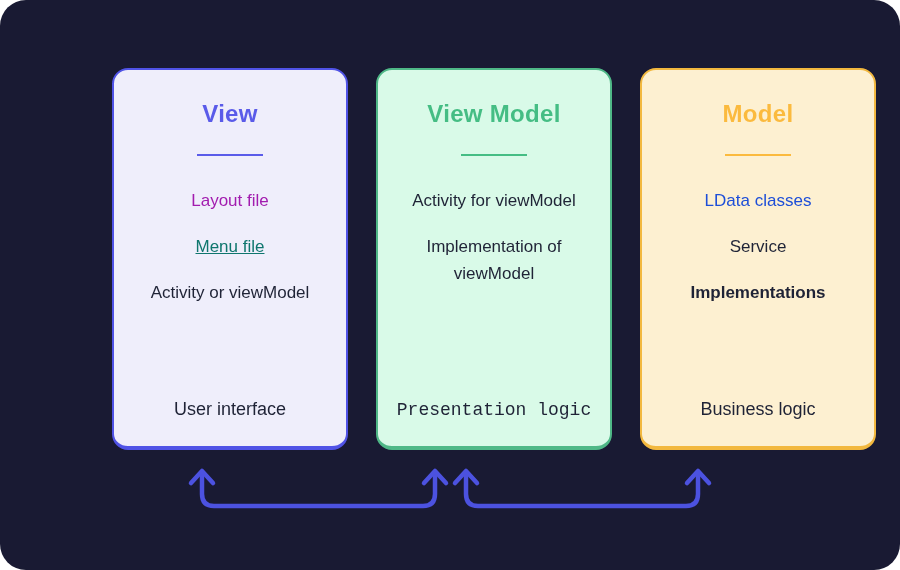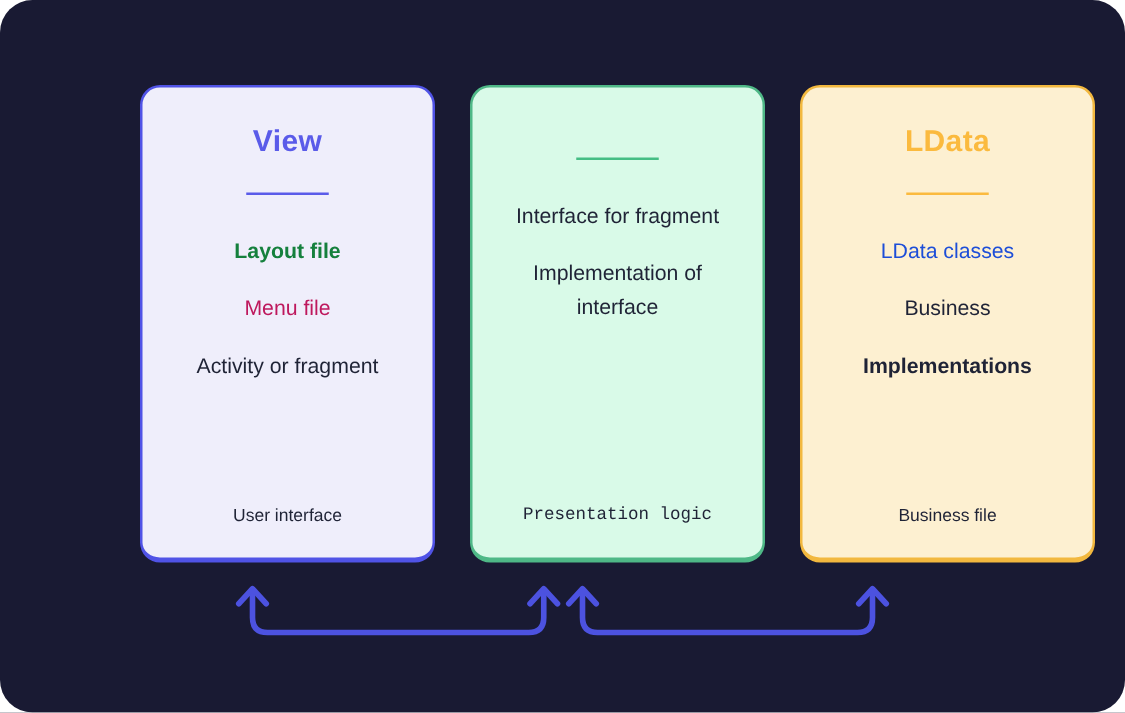--- a/index.html
+++ b/index.html
@@ -60,21 +60,21 @@
     text-align: center;
   }
   .card-item {
     font-size: 17px;
     line-height: 1.58;
     color: #1f2336;
     max-width: 190px;
   }
   .card-footer {
     margin-top: auto;
-    font-size: 14px;
+    font-size: 18px;
     color: #1f2336;
     text-align: right;
   }
   .arrows {
     position: absolute;
     left: 0;
     top: 455px;
     width: 900px;
     height: 75px;
     color: #4c52e0;
@@ -85,45 +85,46 @@
 <body>
 
 <div class="canvas" style="background: rgb(25, 26, 51);">
 
   <div class="cards-row">
 
     <div class="card" style="--card-bg: #efeefb; --card-border: #5053e6; --card-accent: #5a5be9;">
       <div class="card-title">View</div>
       <div class="title-underline"></div>
       <div class="card-items">
-        <div class="card-item" style="color: #15803d; font-weight: bold;">Layout file</div>
-        <div class="card-item" style="color: #be185d;">Menu file</div>
-        <div class="card-item" style="color: rgb(31, 35, 54);">Activity or fragment</div>
+        <div class="card-item" style="color: #a21caf;">Layout file</div>
+        <div class="card-item" style="color: #0f766e; text-decoration: underline;">Menu file</div>
+        <div class="card-item" style="color: rgb(31, 35, 54);">Activity or viewModel</div>
       </div>
       <div class="card-footer" style="color: rgb(31, 35, 54);">User interface</div>
     </div>
 
     <div class="card" style="--card-bg: #d9fae8; --card-border: #4fb887; --card-accent: #45bd84;">
+      <div class="card-title">View Model</div>
       <div class="title-underline"></div>
       <div class="card-items">
-        <div class="card-item" style="color: rgb(31, 35, 54);">Interface for fragment</div>
-        <div class="card-item" style="color: rgb(31, 35, 54);">Implementation of interface</div>
+        <div class="card-item" style="color: rgb(31, 35, 54);">Activity for viewModel</div>
+        <div class="card-item" style="color: rgb(31, 35, 54);">Implementation of viewModel</div>
       </div>
       <div class="card-footer" style="color: rgb(31, 35, 54); font-family: Liberation Mono, monospace;">Presentation logic</div>
     </div>
 
     <div class="card" style="--card-bg: #fdf0d1; --card-border: #f2b83f; --card-accent: #fbba3e;">
-      <div class="card-title">LData</div>
+      <div class="card-title">Model</div>
       <div class="title-underline"></div>
       <div class="card-items">
         <div class="card-item" style="color: #1d4ed8;">LData classes</div>
-        <div class="card-item" style="color: rgb(31, 35, 54);">Business</div>
+        <div class="card-item" style="color: rgb(31, 35, 54);">Service</div>
         <div class="card-item" style="color: rgb(31, 35, 54); font-weight: bold;">Implementations</div>
       </div>
-      <div class="card-footer" style="color: rgb(31, 35, 54);">Business file</div>
+      <div class="card-footer" style="color: rgb(31, 35, 54);">Business logic</div>
     </div>
 
   </div>
 
   <div class="arrows" style="color: rgb(76, 82, 224);">
     <svg width="900" height="75" viewBox="0 0 900 75" fill="none" xmlns="http://www.w3.org/2000/svg">
       <g stroke="currentColor" stroke-width="4.5" stroke-linecap="round" stroke-linejoin="round" fill="none">
         <path d="M 202 20 L 202 39 Q 202 51 214 51 L 423 51 Q 435 51 435 39 L 435 20"></path>
         <path d="M 191 28 L 202 16 L 213 28"></path>
         <path d="M 424 28 L 435 16 L 446 28"></path>

